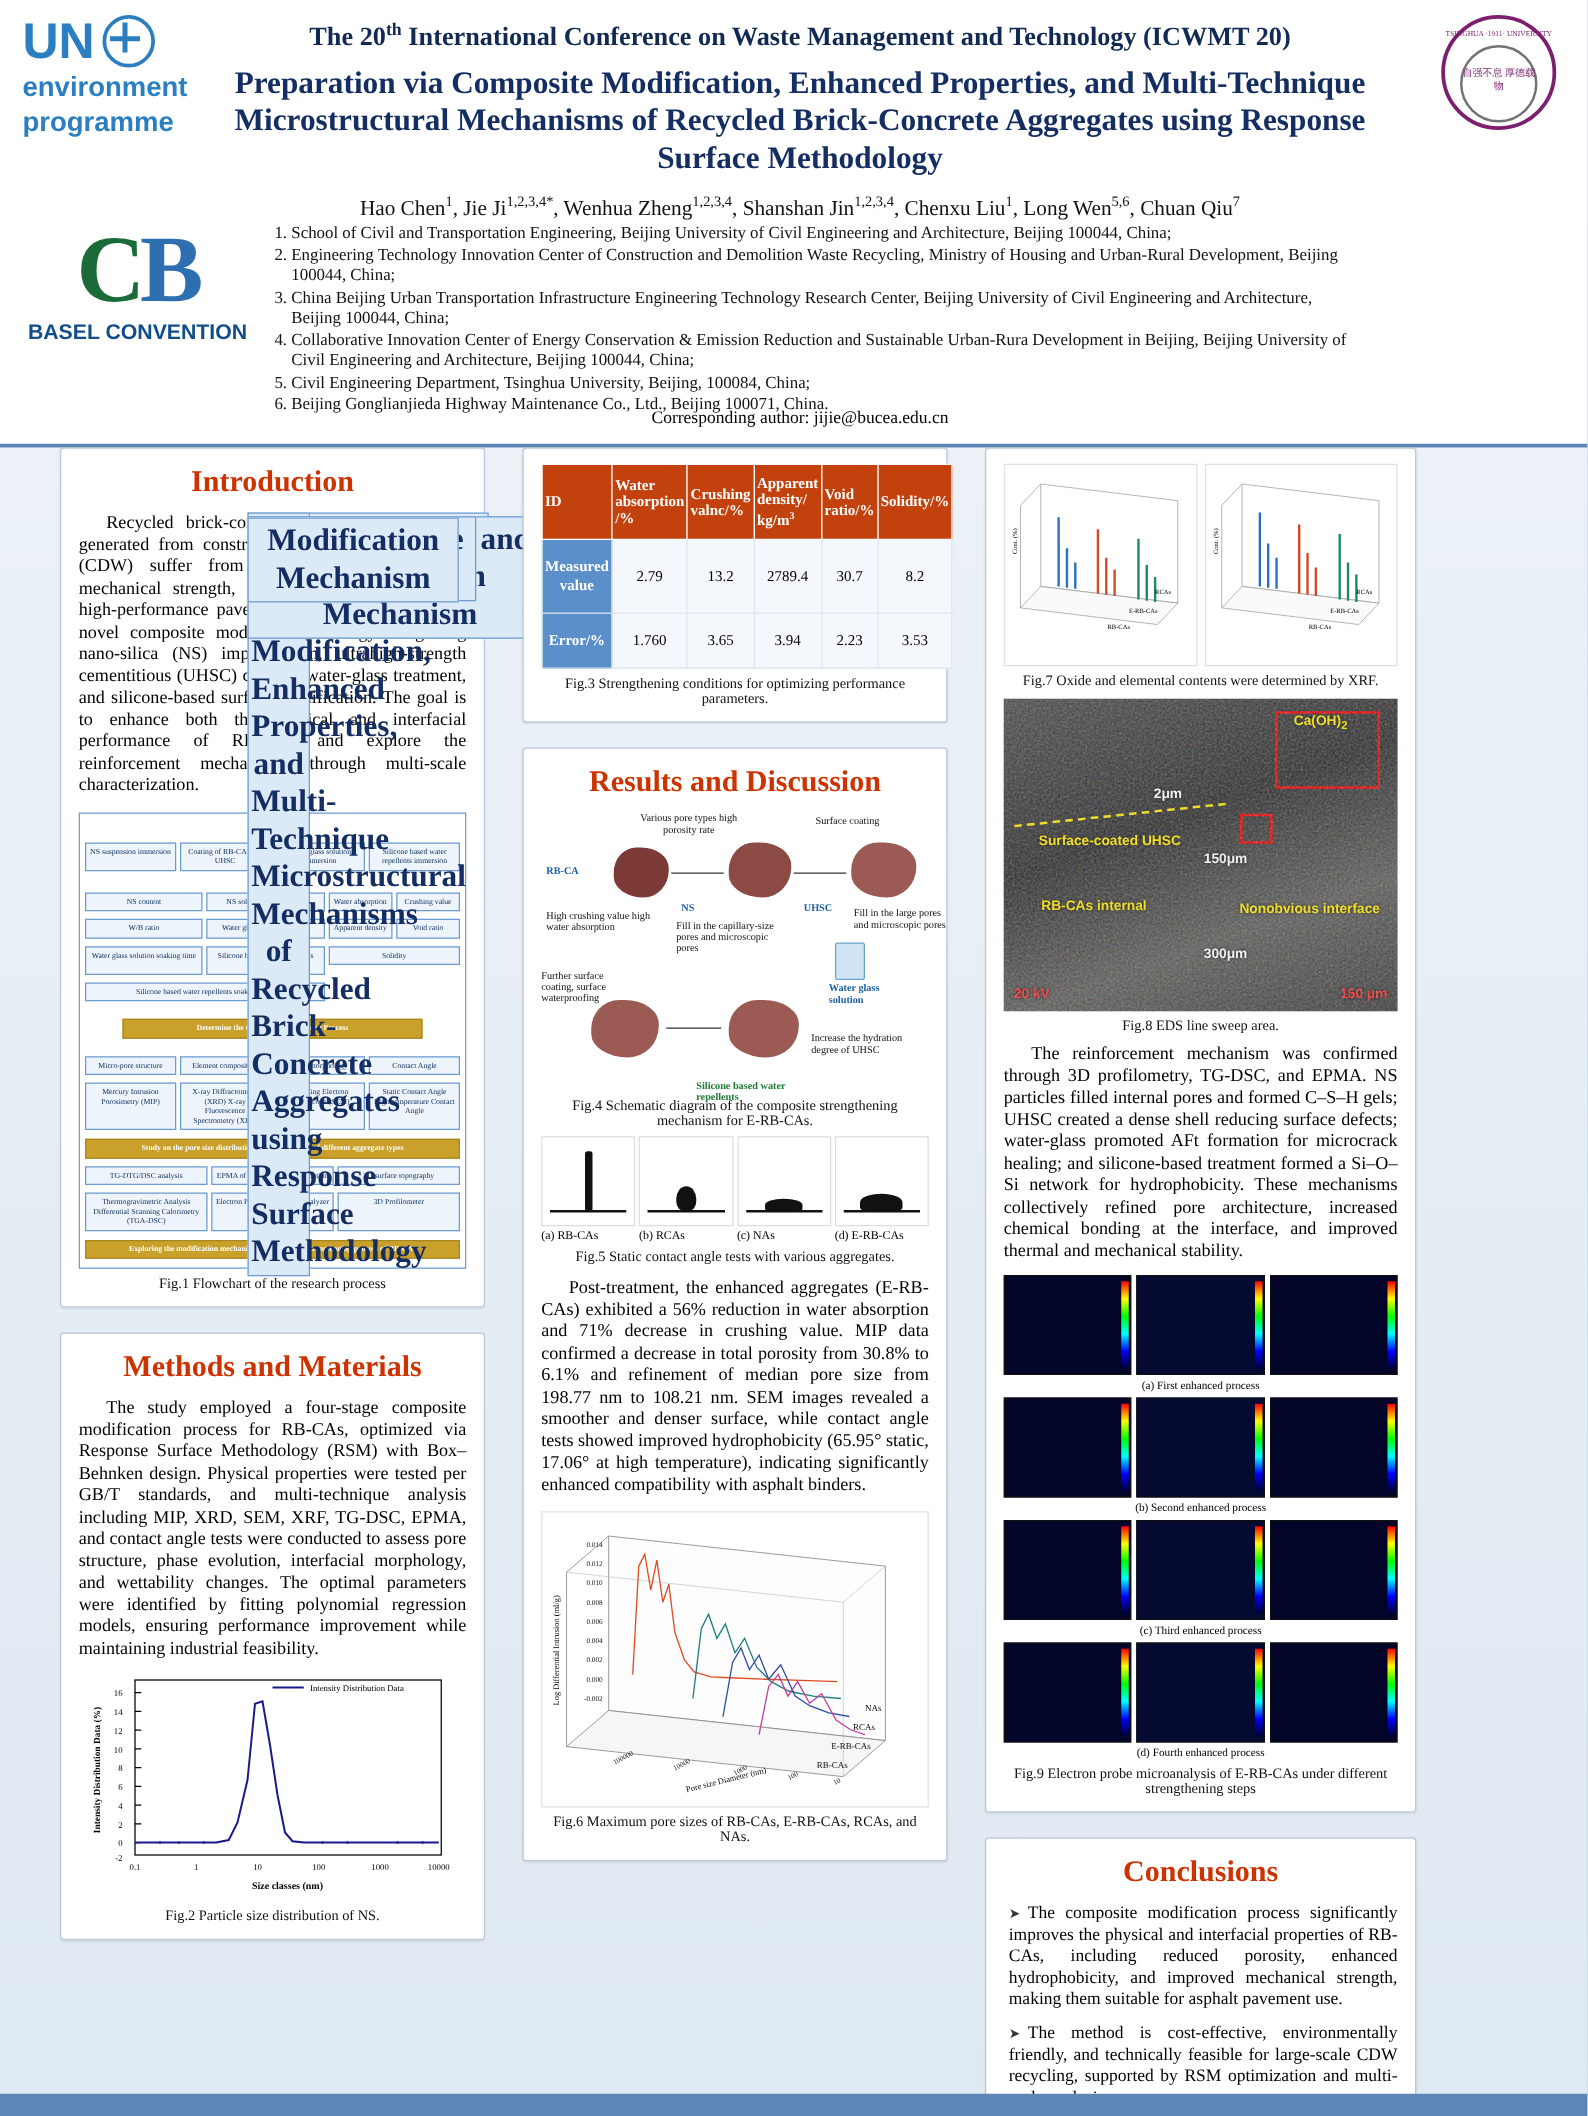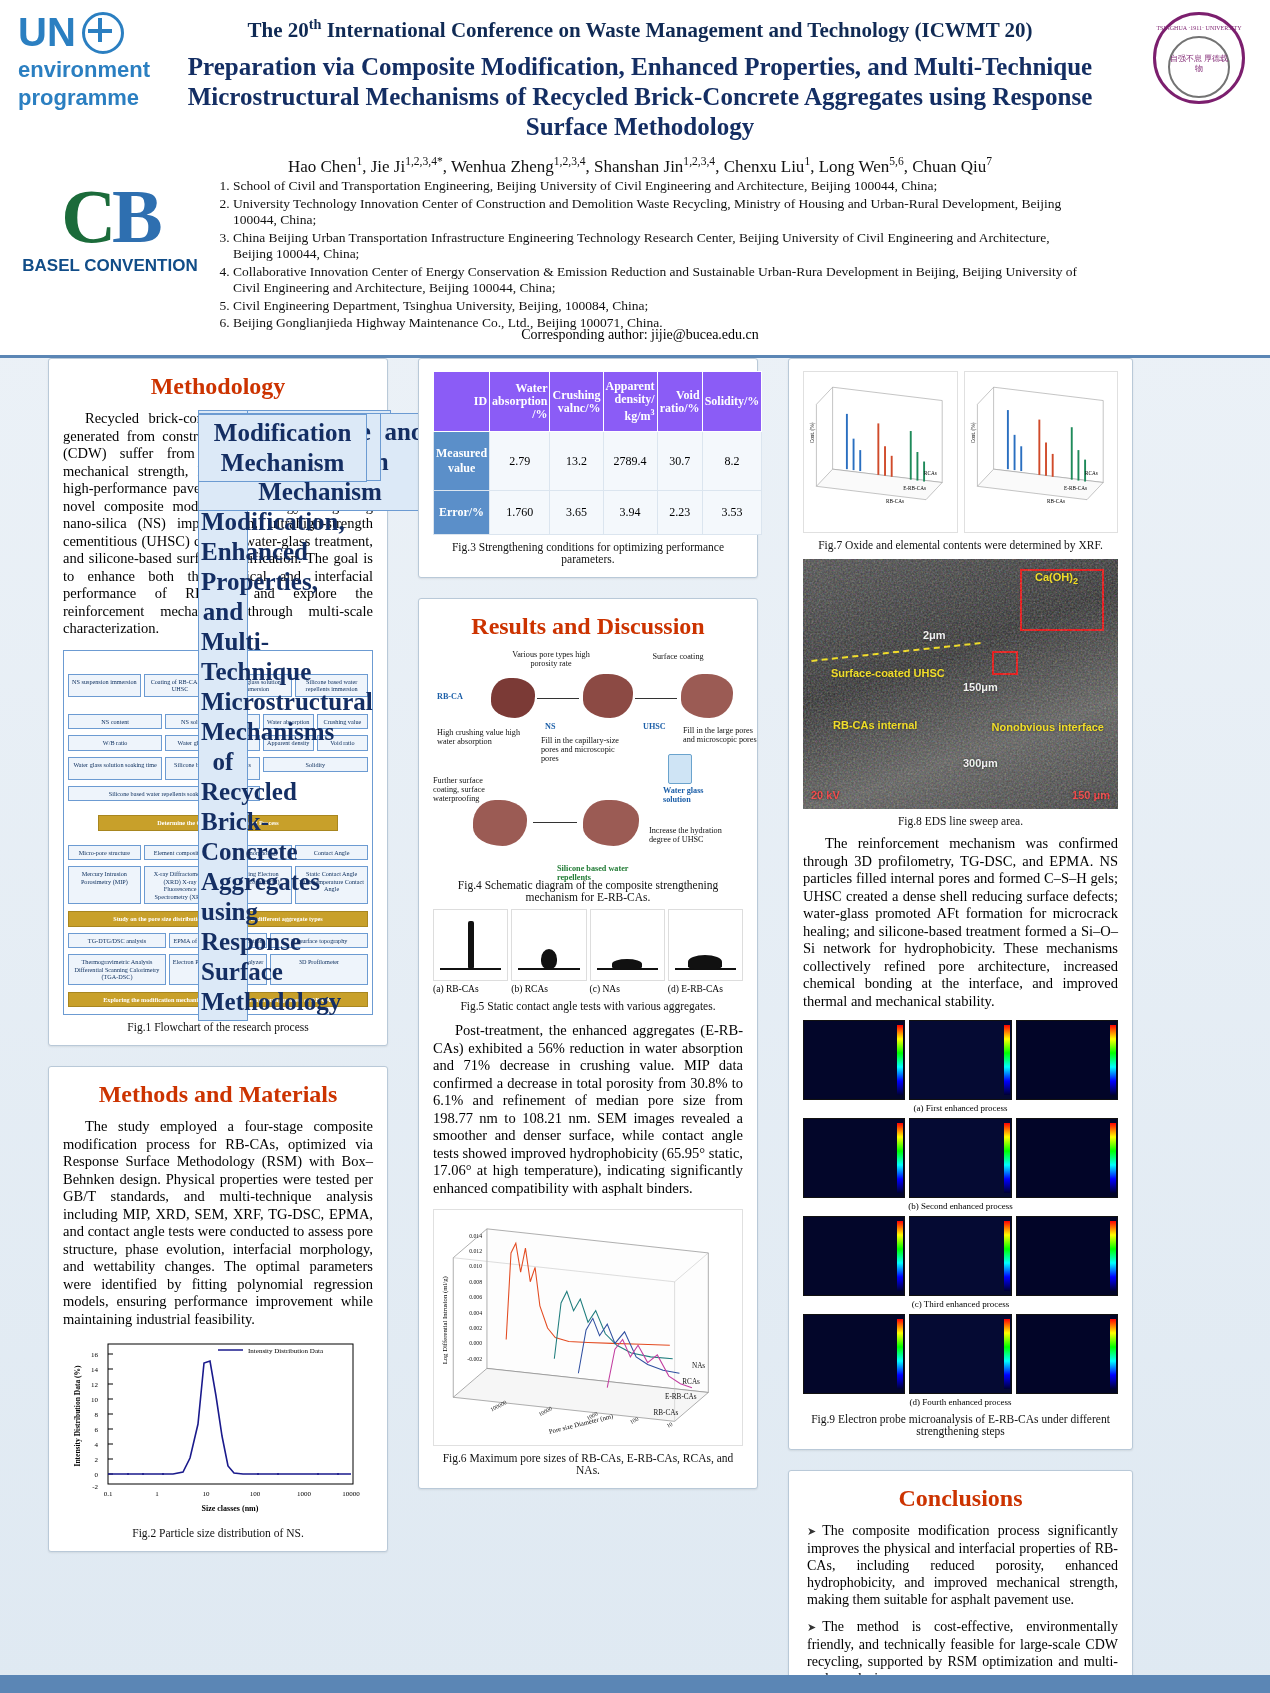--- a/index.html
+++ b/index.html
@@ -37,21 +37,21 @@
   .col{position:absolute;top:0;}
   .col1{left:48px;width:340px;}
   .col2{left:418px;width:340px;}
   .col3{left:788px;width:345px;}
   .panel{background:#fff;border:1px solid #b9c9d8;border-radius:3px;margin-bottom:20px;padding:12px 14px;box-shadow:0 1px 2px rgba(0,0,0,.08);}
   .sect-title{color:#cc3300;font-family:"Liberation Serif",serif;font-weight:bold;font-size:24px;text-align:center;margin:2px 0 10px;}
   .para{font-size:14.5px;line-height:17.5px;text-align:justify;text-indent:22px;color:#000;}
   .cap{font-size:11.5px;text-align:center;color:#111;margin-top:6px;}
   
   table.rsm{border-collapse:collapse;width:100%;font-size:12px;}
-  table.rsm th{background:#8b5cf6;color:#fff;border:1px solid #fff;padding:8px 2px;font-weight:bold;line-height:13px;text-align:right;}
+  table.rsm th{background:#c2410c;color:#fff;border:1px solid #fff;padding:8px 2px;font-weight:bold;line-height:13px;text-align:left;}
   table.rsm td{border:1px solid #dbe5ef;padding:14px 2px;text-align:center;background:#f4f8fc;}
   table.rsm td.rowh{background:#5b8fc9;color:#fff;font-weight:bold;}
   
   .flow{border:1px solid #6c9bd2;padding:4px;font-size:6.2px;line-height:7.5px;color:#0b2d5c;text-align:center;}
   .fbox{border:1px solid #6c9bd2;background:#eef4fb;padding:3px 2px;margin:3px 0;}
   .fbox.title{background:#dce9f7;font-weight:bold;}
   .fbox.gold{background:#c8a02a;color:#fff;font-weight:bold;border-color:#a8861f;}
   .frow{display:flex;gap:3px;}
   .frow > div{flex:1;}
   .arrow{color:#2e6fb0;font-size:8px;line-height:8px;}
@@ -122,37 +122,37 @@
 
     <div class="title">Preparation via Composite Modification, Enhanced Properties, and Multi-Technique Microstructural Mechanisms of Recycled Brick-Concrete Aggregates using Response Surface Methodology</div>
 
     <div class="authors">
       Hao Chen<sup>1</sup>, Jie Ji<sup>1,2,3,4*</sup>, Wenhua Zheng<sup>1,2,3,4</sup>, Shanshan Jin<sup>1,2,3,4</sup>, Chenxu Liu<sup>1</sup>, Long Wen<sup>5,6</sup>, Chuan Qiu<sup>7</sup>
     </div>
 
     <div class="affils">
       <ol>
         <li>School of Civil and Transportation Engineering, Beijing University of Civil Engineering and Architecture, Beijing 100044, China;</li>
-        <li>University Technology Innovation Center of Construction and Demolition Waste Recycling, Ministry of Housing and Urban-Rural Development, Beijing 100044, China;</li>
+        <li>Engineering Technology Innovation Center of Construction and Demolition Waste Recycling, Ministry of Housing and Urban-Rural Development, Beijing 100044, China;</li>
         <li>China Beijing Urban Transportation Infrastructure Engineering Technology Research Center, Beijing University of Civil Engineering and Architecture, Beijing 100044, China;</li>
         <li>Collaborative Innovation Center of Energy Conservation &amp; Emission Reduction and Sustainable Urban-Rura Development in Beijing, Beijing University of Civil Engineering and Architecture, Beijing 100044, China;</li>
         <li>Civil Engineering Department, Tsinghua University, Beijing, 100084, China;</li>
         <li>Beijing Gonglianjieda Highway Maintenance Co., Ltd., Beijing 100071, China.</li>
       </ol>
     </div>
 
     <div class="corr">Corresponding author: jijie@bucea.edu.cn</div>
   </div>
 
   <div class="cols">
 
     <div class="col col1">
 
       <div class="panel">
-        <div class="sect-title">Methodology</div>
+        <div class="sect-title">Introduction</div>
         <div class="para">Recycled brick-concrete aggregates (RB-CAs) generated from construction and demolition waste (CDW) suffer from high porosity and weak mechanical strength, limiting their application in high-performance pavement. This study proposes a novel composite modification strategy integrating nano-silica (NS) impregnation, ultrahigh-strength cementitious (UHSC) coating, water-glass treatment, and silicone-based surface modification. The goal is to enhance both the physical and interfacial performance of RB-CAs and explore the reinforcement mechanisms through multi-scale characterization.</div>
 
         <div class="flow" style="margin-top:12px;">
           <div class="fbox title">Preparation via Composite Modification, Enhanced Properties, and Multi-Technique Microstructural Mechanisms of Recycled Brick-Concrete Aggregates using Response Surface Methodology</div>
           <div class="arrow">▼</div>
           <div class="fbox title" style="width:60%;margin:3px auto;">Modification treatment process of RB-CAs</div>
           <div class="arrow">▼</div>
           <div class="frow">
             <div class="fbox">NS suspension immersion</div>
             <div class="fbox">Coating of RB-CA with UHSC</div>

